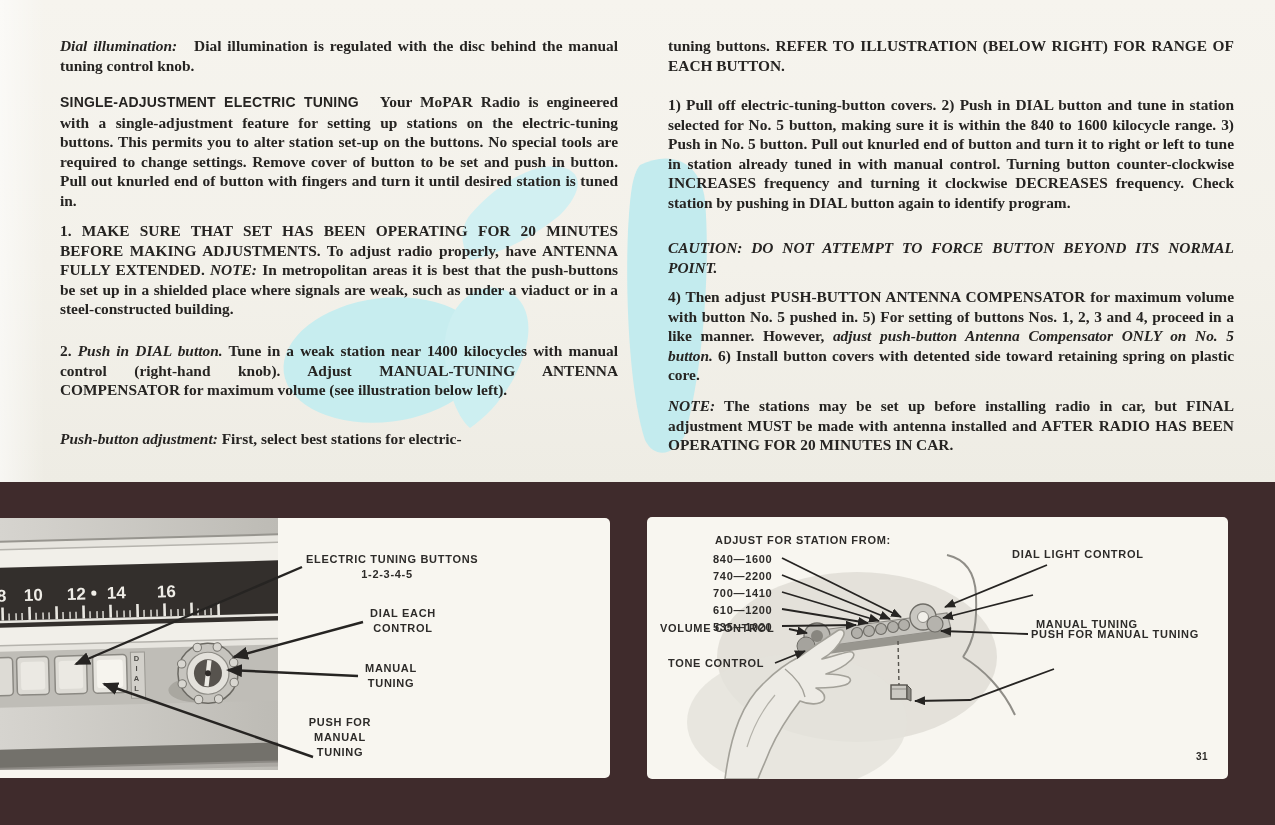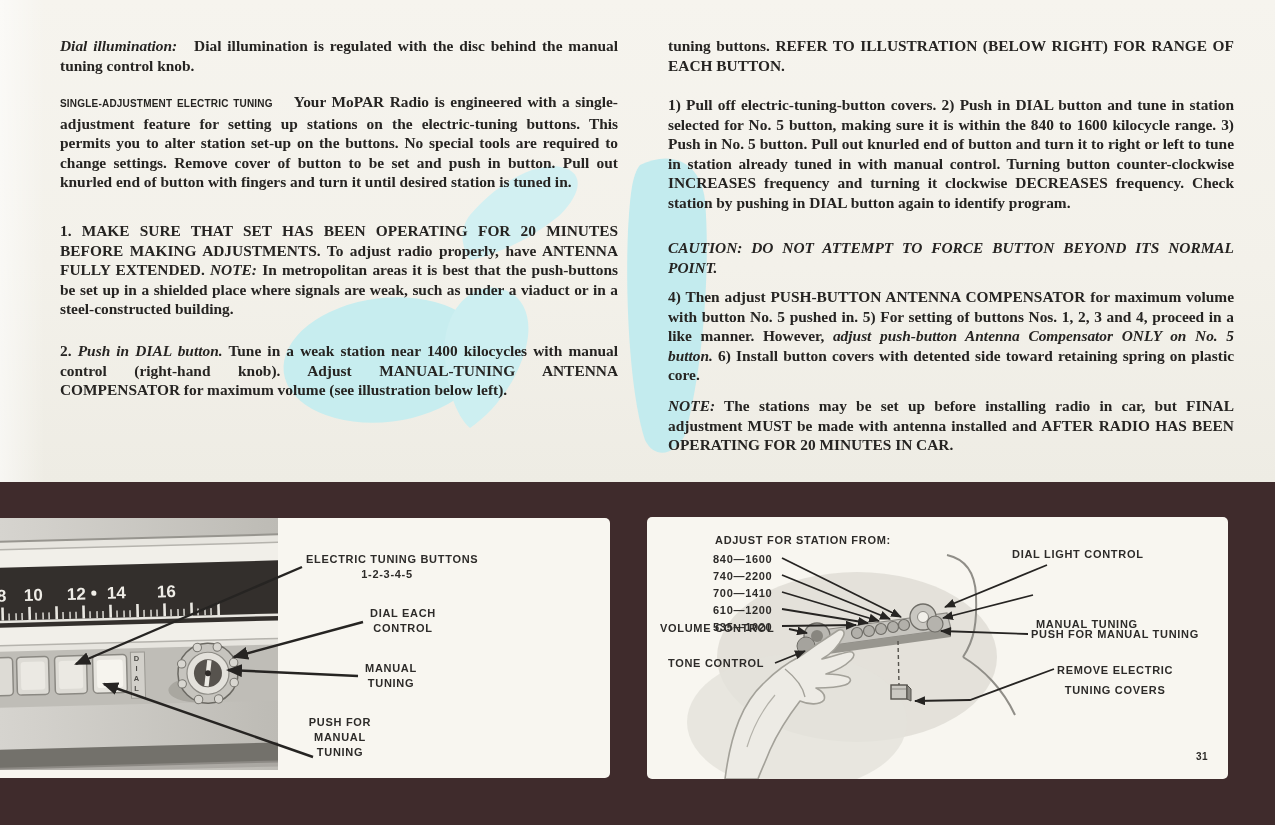--- a/index.html
+++ b/index.html
@@ -11,21 +11,21 @@
   .paper::before{content:"";position:absolute;inset:0;
          background:linear-gradient(90deg,rgba(255,255,255,.55),rgba(255,255,255,0) 45px);}
   .watermark{position:absolute;left:250px;top:140px;width:480px;height:330px;}
   .col{position:absolute;top:0;height:482px;color:#262422;
        font-family:"Liberation Serif",serif;font-weight:700;font-size:15.4px;line-height:19.5px;}
   .col-left{left:60px;width:558px;}
   .col-right{left:668px;width:566px;}
   .para{position:absolute;left:0;width:100%;margin:0;text-align:justify;}
   .bi{font-style:italic;}
   .lead-gap{margin-right:17px;}
-  .h-sans{font-family:"Liberation Sans",sans-serif;font-weight:700;font-size:10px;
+  .h-sans{font-family:"Liberation Sans",sans-serif;font-weight:700;font-size:14px;
           letter-spacing:.2px;margin-right:21px;}
   
   .bottom{position:absolute;left:0;top:482px;width:1275px;height:343px;background:#3f2b2c;}
   .panel{position:absolute;background:#f8f6f0;color:#2d2b29;}
   .panel-left{left:0;top:36px;width:610px;height:260px;border-radius:0 5px 5px 0;}
   .panel-right{left:647px;top:35px;width:581px;height:262px;border-radius:5px;}
   .art{position:absolute;left:0;top:0;width:100%;height:100%;}
   .lbl{position:absolute;font-weight:700;font-size:11px;letter-spacing:.7px;
        line-height:15px;text-align:center;white-space:nowrap;color:#2d2b29;}
   .lbl.la{text-align:center;}
@@ -55,20 +55,23 @@
         <span class="bi lead-gap">Dial illumination:</span><span>Dial illumination is regulated with the disc behind the manual tuning control knob.</span>
       </p>
       <p class="para" style="top:92px">
         <span class="h-sans">SINGLE-ADJUSTMENT ELECTRIC TUNING</span><span>Your MoPAR Radio is engineered with a single-adjustment feature for setting up stations on the electric-tuning buttons. This permits you to alter station set-up on the buttons. No special tools are required to change settings. Remove cover of button to be set and push in button. Pull out knurled end of button with fingers and turn it until desired station is tuned in.</span>
       </p>
       <p class="para" style="top:221px">
         <span>1. MAKE SURE THAT SET HAS BEEN OPERATING FOR 20 MINUTES BEFORE MAKING ADJUSTMENTS. To adjust radio properly, have ANTENNA FULLY EXTENDED. </span><span class="bi">NOTE:</span><span> In metropolitan areas it is best that the push-buttons be set up in a shielded place where signals are weak, such as under a viaduct or in a steel-constructed building.</span>
       </p>
       <p class="para" style="top:341px">
         <span>2. </span><span class="bi">Push in DIAL button.</span><span> Tune in a weak station near 1400 kilocycles with manual control (right-hand knob). Adjust MANUAL-TUNING ANTENNA COMPENSATOR for maximum volume (see illustration below left).</span>
+      </p>
+      <p class="para" style="top:429px">
+        <span class="bi">Push-button adjustment:</span><span> First, select best stations for electric-</span>
       </p>
     </div>
 
     <div class="col col-right">
       <p class="para" style="top:36px">tuning buttons. REFER TO ILLUSTRATION (BELOW RIGHT) FOR RANGE OF EACH BUTTON.</p>
       <p class="para" style="top:95px">1) Pull off electric-tuning-button covers. 2) Push in DIAL button and tune in station selected for No. 5 button, making sure it is within the 840 to 1600 kilocycle range. 3) Push in No. 5 button. Pull out knurled end of button and turn it to right or left to tune in station already tuned in with manual control. Turning button counter-clockwise INCREASES frequency and turning it clockwise DECREASES frequency. Check station by pushing in DIAL button again to identify program.</p>
       <p class="para bi" style="top:238px">CAUTION: DO NOT ATTEMPT TO FORCE BUTTON BEYOND ITS NORMAL POINT.</p>
       <p class="para" style="top:287px">
         <span>4) Then adjust PUSH-BUTTON ANTENNA COMPENSATOR for maximum volume with button No. 5 pushed in. 5) For setting of buttons Nos. 1, 2, 3 and 4, proceed in a like manner. However, </span><span class="bi">adjust push-button Antenna Compensator ONLY on No. 5 button.</span><span> 6) Install button covers with detented side toward retaining spring on plastic core.</span>
       </p>
@@ -284,20 +287,16 @@
         <div>740—2200</div>
         <div>700—1410</div>
         <div>610—1200</div>
         <div>535—1020</div>
       </div>
       <div class="lbl la" style="left:13px;top:104px;">VOLUME CONTROL</div>
       <div class="lbl la" style="left:21px;top:139px;">TONE CONTROL</div>
       <div class="lbl la" style="left:365px;top:30px;">DIAL LIGHT CONTROL</div>
       <div class="lbl la" style="left:389px;top:68px;margin-top:32px;">MANUAL TUNING</div>
       <div class="lbl la" style="left:384px;top:110px;">PUSH FOR MANUAL TUNING</div>
-      <div class="lbl la" style="left:410px;top:143px;line-height:20px;">
-        <div>REMOVE ELECTRIC</div>
-        <div>TUNING COVERS</div>
-      </div>
       <div class="pageno">31</div>
     </div>
   </div>
 </div>
 
 </body></html>

